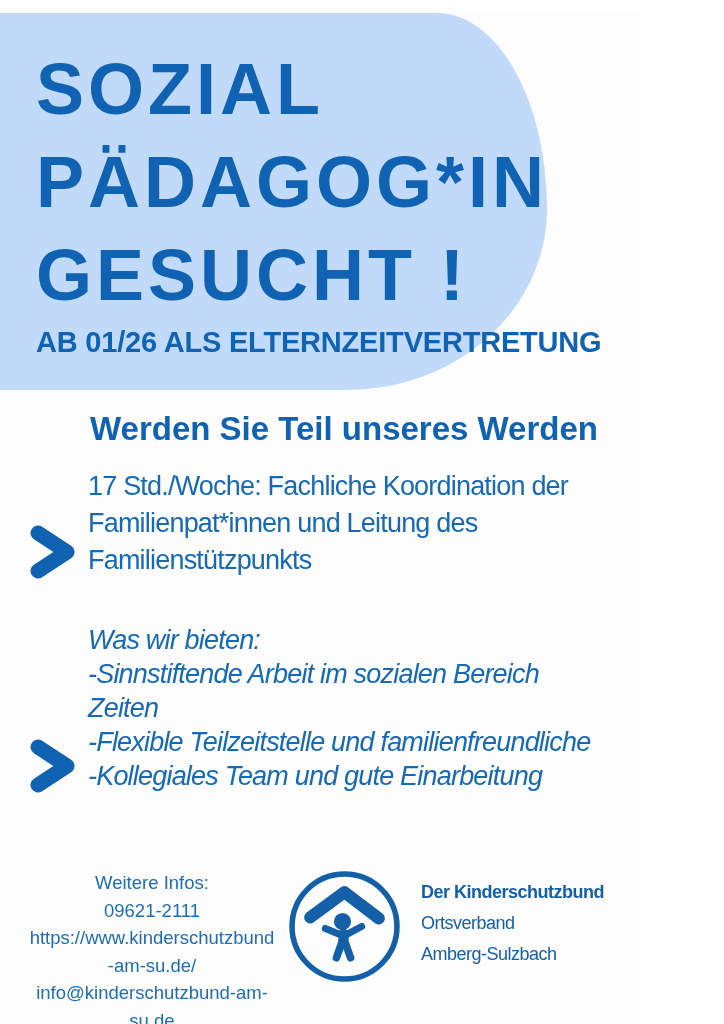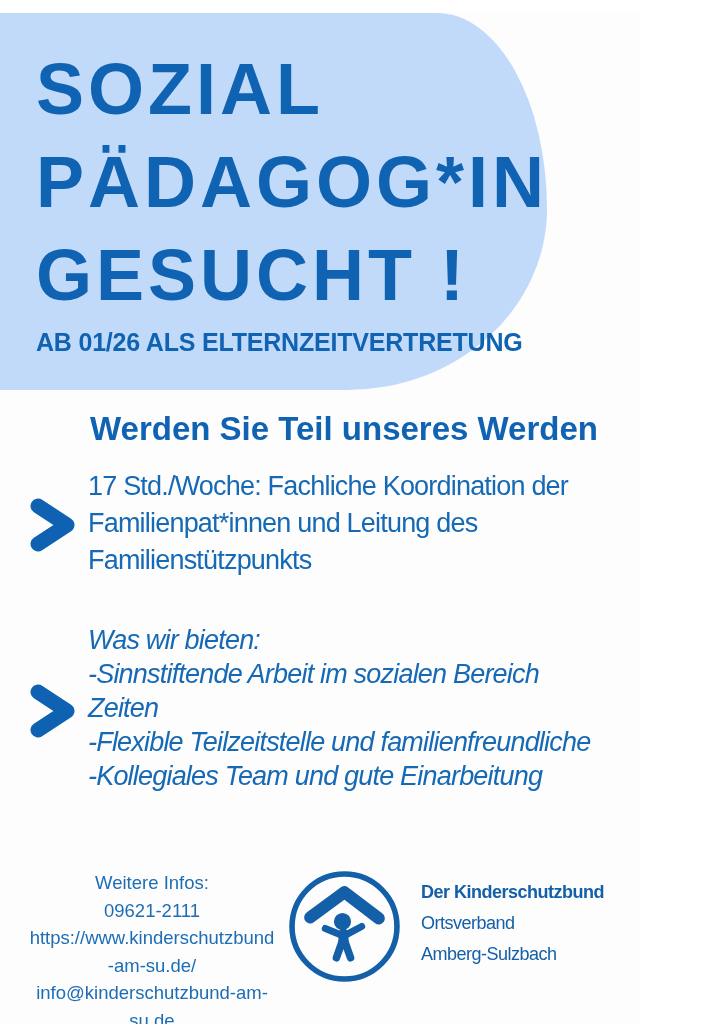--- a/index.html
+++ b/index.html
@@ -26,34 +26,34 @@
   .hero-title-line{
     display:block;
     font-size:72px;line-height:93px;
     font-weight:bold;
     letter-spacing:4px;
     white-space:nowrap;
   }
   .hero-subtitle{
     display:block;
     margin-top:7px;
-    font-size:25px;line-height:26px;
+    font-size:29px;line-height:26px;
     font-weight:bold;
     letter-spacing:-0.2px;
     white-space:nowrap;
   }
   .team-heading{
     position:absolute;left:0;top:396px;width:688px;
     text-align:center;
     color:#0f63b2;
     font-size:33px;line-height:40px;font-weight:bold;
   }
   .bullet{
     position:absolute;left:30px;
-    display:flex;align-items:center;
+    display:flex;align-items:flex-end;
   }
   .bullet-role{top:455px;}
   .bullet-offer{top:612px;font-style:italic;}
   .chevron{flex:0 0 auto;margin-top:3px;}
   .bullet-text{
     margin-left:8px;
     color:#1569b5;
     font-size:27px;
     letter-spacing:-0.8px;
   }

